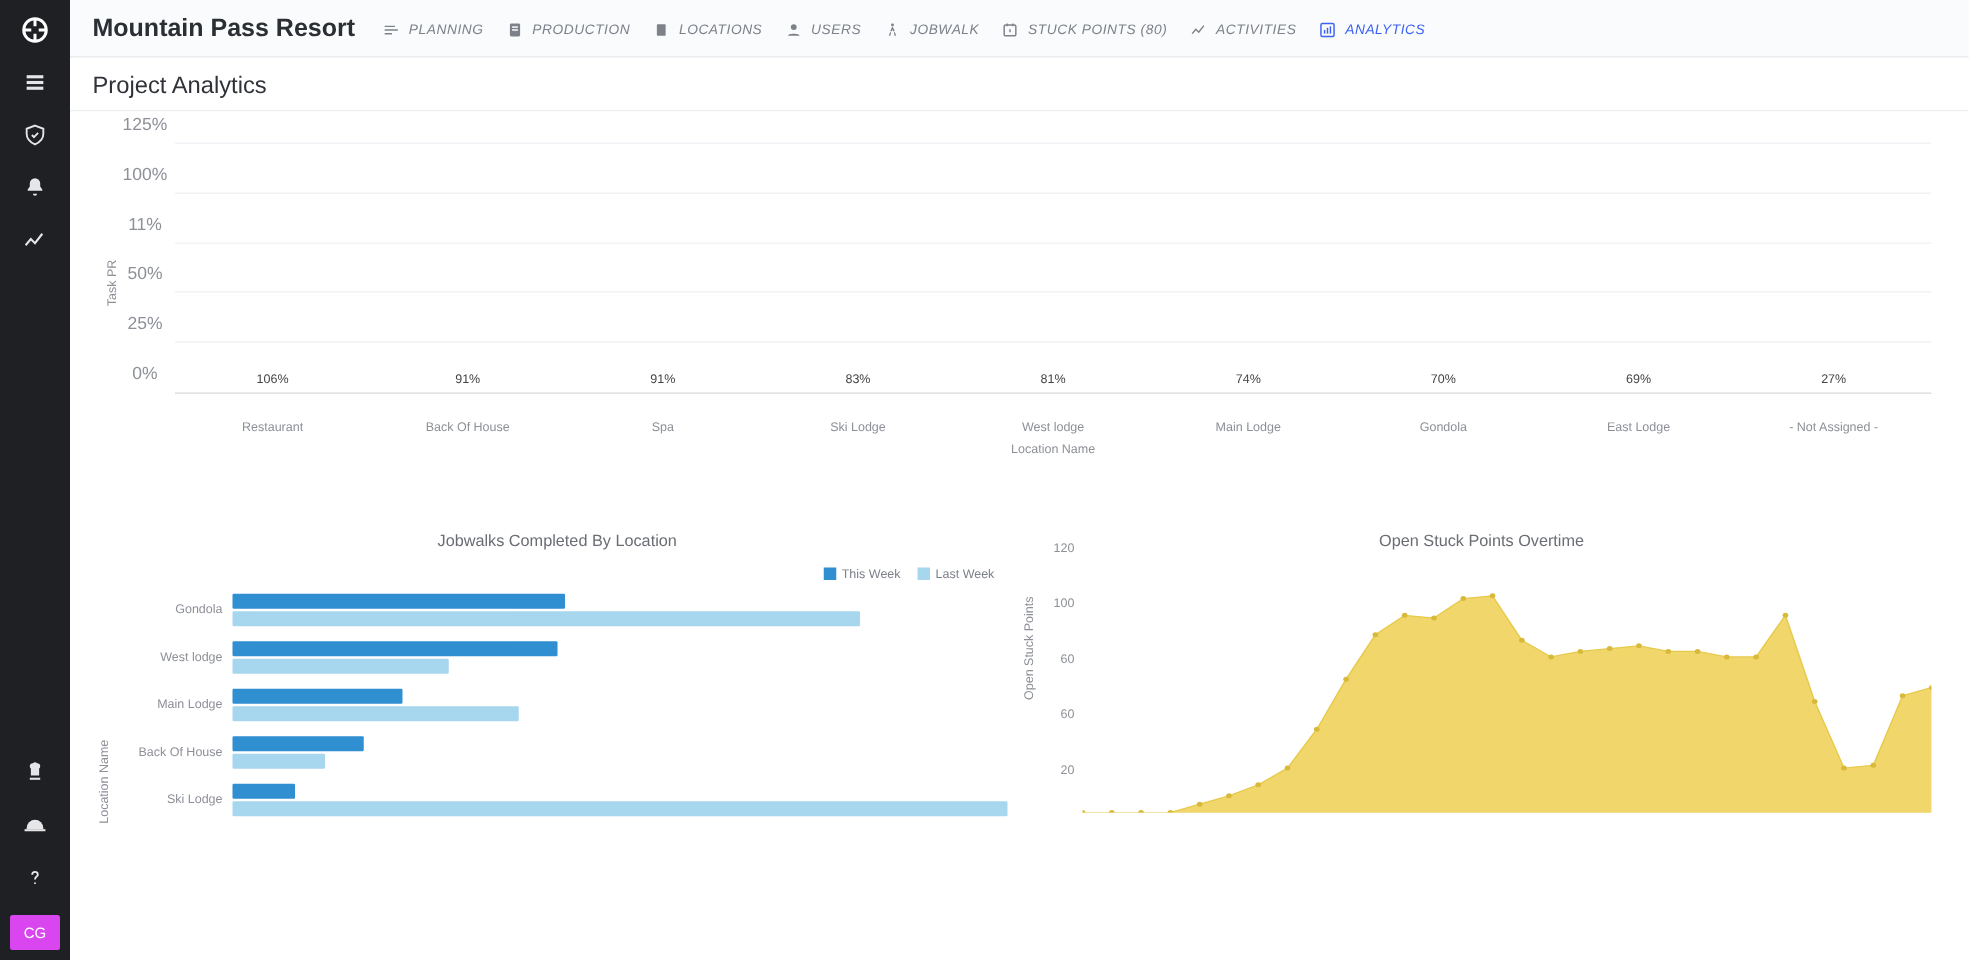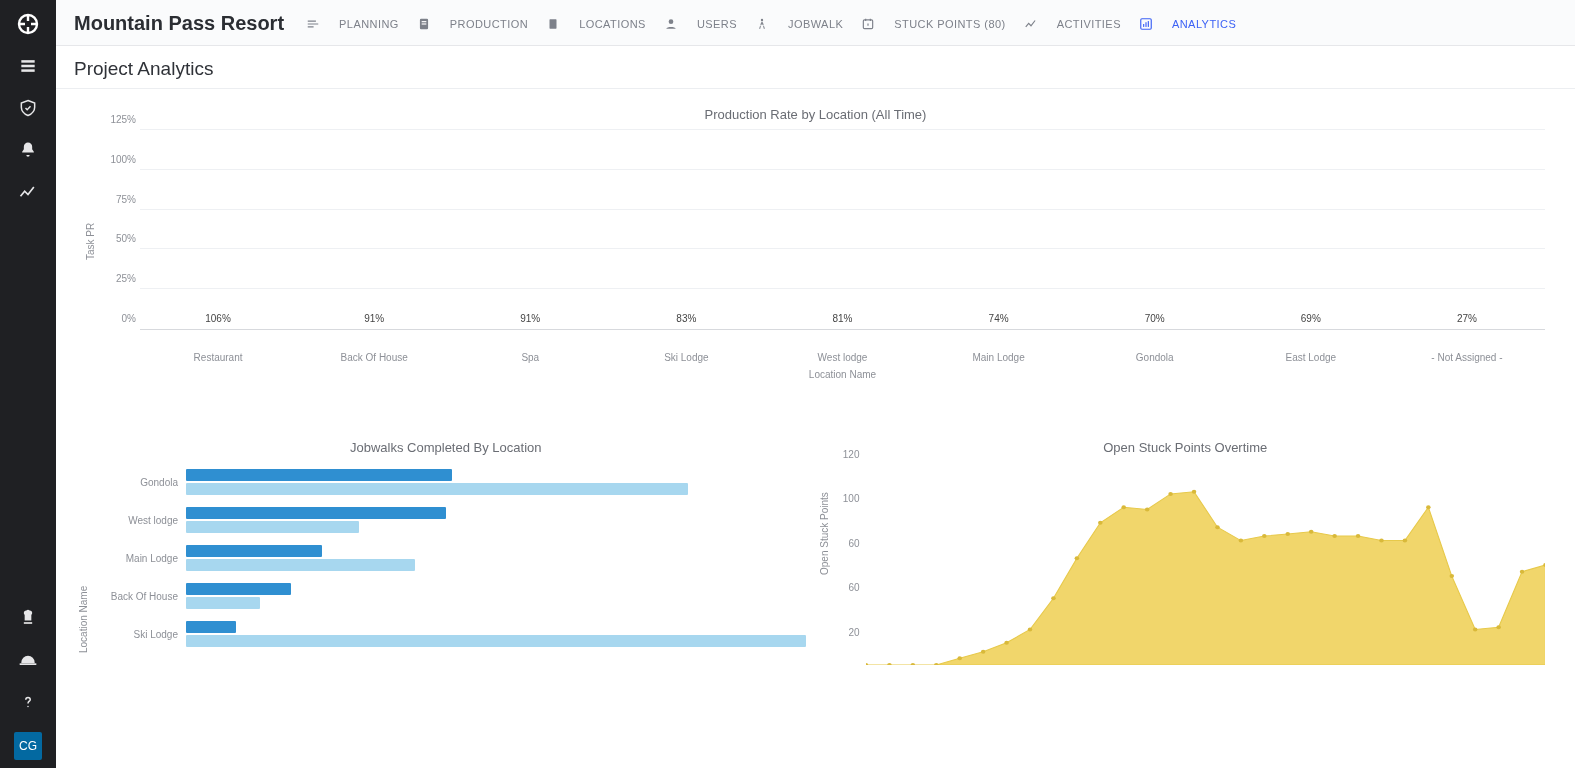--- a/index.html
+++ b/index.html
@@ -1,37 +1,37 @@
 <!DOCTYPE html>
 <html><head>
 <meta charset="utf-8">
 <style>
   * { box-sizing: border-box; margin: 0; padding: 0; }
   html, body { height: 100%; font-family: -apple-system, "Segoe UI", Helvetica, Arial, sans-serif; background: #fff; color: #3b3e44; overflow: hidden; }
   .app { display: flex; height: 100vh; width: 100vw; }
   .sidebar { width: 56px; background: #1f2023; display: flex; flex-direction: column; align-items: center; padding: 12px 0 8px; gap: 18px; }
   .sidebar .icon { width: 24px; height: 24px; display: flex; align-items: center; justify-content: center; color: #e6e6e8; cursor: pointer; }
   .sidebar .spacer { flex: 1; }
-  .avatar { width: 28px; height: 28px; background: #0369a1; color: #fff; font-size: 12px; display: flex; align-items:center; justify-content:center; border-radius: 2px; }
+  .avatar { width: 40px; height: 28px; background: #d946ef; color: #fff; font-size: 12px; display: flex; align-items:center; justify-content:center; border-radius: 2px; }
   .main { flex: 1; display: flex; flex-direction: column; overflow: hidden; }
   .topbar { display: flex; align-items: center; padding: 12px 18px 10px; gap: 22px; border-bottom: 1px solid #e6e7ea; background:#fafbfc; }
   .proj-title { font-size: 20px; font-weight: 700; color: #2b2e33; }
   .tabs { display: flex; gap: 18px; flex-wrap: wrap; }
-  .tab { display: flex; align-items: center; gap: 19px; font-size: 11px; letter-spacing: .04em; color: #7d818a; cursor: pointer; }
+  .tab { display: flex; align-items: center; gap: 7px; font-size: 11px; letter-spacing: .04em; color: #7d818a; cursor: pointer; font-style: italic; }
   .tab.active { color: #3d62f5; }
   .tab .ico { width: 14px; height: 14px; display: inline-flex; }
   .subhead { padding: 12px 18px 8px; border-bottom: 1px solid #eceef1; }
   .subhead h2 { font-size: 19px; font-weight: 500; color: #2f3238; }
   .content { flex:1; overflow:auto; padding: 18px 30px 0 30px; }
   .chart-title { text-align:center; font-size: 13px; color:#6a6d74; margin-bottom: 8px; }
   .bar-chart { position:relative; height: 260px; padding-left: 54px; }
   .y-axis-label { position:absolute; left:4px; top:50%; transform: rotate(-90deg) translate(0,-50%); transform-origin: left top; font-size:10px; color:#8d9097; }
   .plot { position:relative; height: 200px; border-bottom:1px solid #d7d9dd; margin-top:8px; }
   .grid-line { position:absolute; left:0; right:0; border-top:1px solid #eef0f3; }
-  .y-tick { position:absolute; left:-44px; width:40px; text-align:right; font-size:10px; color:#8d9097; transform: translateY(-50%); }
+  .y-tick { position:absolute; left:-44px; width:40px; text-align:center; font-size:14px; color:#8d9097; transform: translateY(-50%); }
   .bars { position:absolute; inset:0; display:flex; justify-content:space-around; align-items:flex-end; }
   .bar-wrap { flex:1; display:flex; flex-direction:column; align-items:center; }
   .bar { width:66%; background:#3e9169; border-radius:1px; position:relative; }
   .bar .val { position:absolute; top:-16px; width:100%; text-align:center; font-size:10px; color:#444; }
   .x-labels { display:flex; justify-content:space-around; margin-top:22px; }
   .x-labels span { flex:1; text-align:center; font-size:10px; color:#8d9097; }
   .x-axis-label { text-align:center; font-size:10px; color:#8d9097; margin-top:6px; }
 
   .row2 { display:flex; gap:20px; margin-top:50px; }
   .panel { flex:1; }
@@ -183,21 +183,20 @@
             <span>ANALYTICS</span>
           </div>
         </div>
     </div>
     <div class="subhead">
       <h2>Project Analytics</h2>
     </div>
 
     <div class="content">
 
-      <div class="chart-title">Production Rate by Location (All Time)</div>
       <div class="bar-chart">
         <div class="y-axis-label">Task PR</div>
         <div class="plot" id="plot1">
           <div class="bars" id="bars1">
               <div class="bar-wrap">
                 <div class="bar" style="height: 84.8%;">
                   <div class="val">106%</div>
                 </div>
               </div>
               <div class="bar-wrap">
@@ -240,21 +239,21 @@
                   <div class="val">27%</div>
                 </div>
               </div>
             </div>
         <div class="y-tick" style="bottom: 0%;">0%</div>
             <div class="grid-line" style="bottom: 20%;"></div>
             <div class="y-tick" style="bottom: 20%;">25%</div>
             <div class="grid-line" style="bottom: 40%;"></div>
             <div class="y-tick" style="bottom: 40%;">50%</div>
             <div class="grid-line" style="bottom: 60%;"></div>
-            <div class="y-tick" style="bottom: 60%;">75%</div>
+            <div class="y-tick" style="bottom: 60%;">11%</div>
             <div class="grid-line" style="bottom: 80%;"></div>
             <div class="y-tick" style="bottom: 80%;">100%</div>
             <div class="grid-line" style="bottom: 100%;"></div>
             <div class="y-tick" style="bottom: 100%;">125%</div>
           </div>
         <div class="x-labels" id="xlabels1">
             <span>Restaurant</span>
             <span>Back Of House</span>
             <span>Spa</span>
             <span>Ski Lodge</span>
@@ -264,20 +263,24 @@
             <span>East Lodge</span>
             <span>- Not Assigned -</span>
           </div>
         <div class="x-axis-label">Location Name</div>
       </div>
 
       <div class="row2">
 
         <div class="panel">
           <div class="chart-title">Jobwalks Completed By Location</div>
+          <div class="legend">
+            <span><span class="lg-sw" id="sw-tw" style="background: rgb(47, 143, 209);"></span><span>This Week</span></span>
+            <span><span class="lg-sw" id="sw-lw" style="background: rgb(167, 215, 239);"></span><span>Last Week</span></span>
+          </div>
           <div class="hbar-chart" id="hbars">
             <div class="y-axis-label2">Location Name</div>
           <div class="hbar-row">
                 <div class="hbar-label">Gondola</div>
                 <div class="hbar-pair">
                   <div class="hbar" style="width: 43%; background: rgb(47, 143, 209);"></div>
                   <div class="hbar" style="width: 81%; background: rgb(167, 215, 239);"></div>
                 </div>
               </div>
               <div class="hbar-row">

